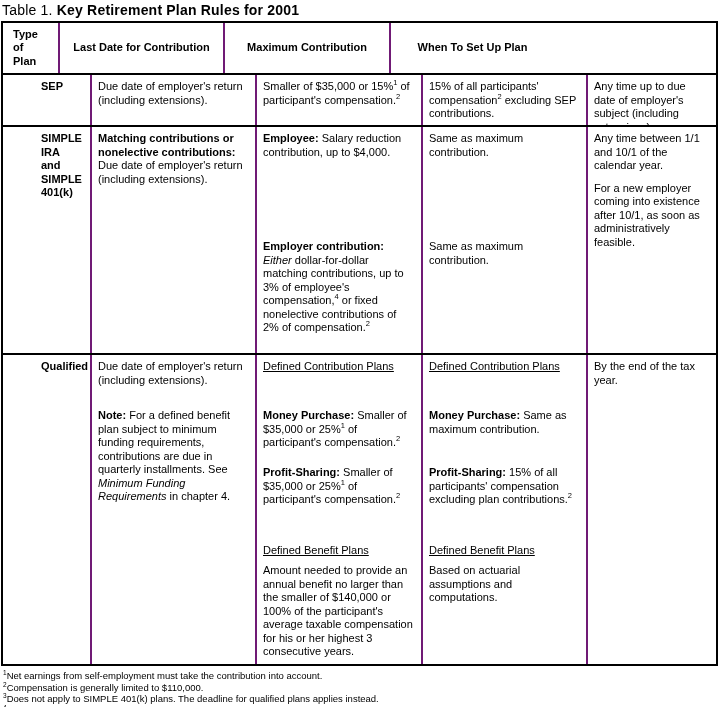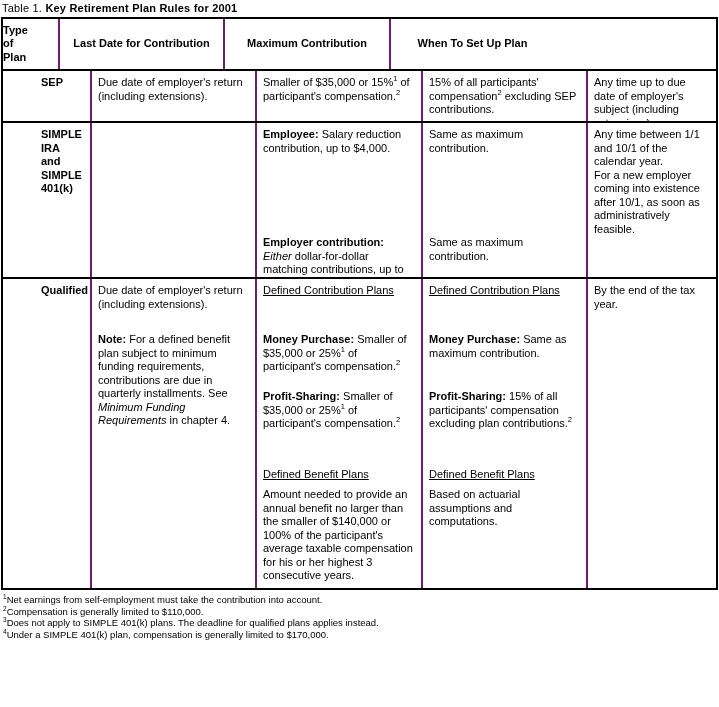--- a/index.html
+++ b/index.html
@@ -3,45 +3,45 @@
 <meta charset="utf-8">
 <style>
   * { margin:0; padding:0; box-sizing:border-box; }
   html,body { background:#ffffff; }
   body {
     width:719px; height:707px; overflow:hidden;
     font-family:"Liberation Sans", sans-serif;
     color:#000;
   }
   .page { width:717px; margin:0 1px; }
-  .title { font-size:11px; padding:2px 0 3px 1px; letter-spacing:0.2px; }
+  .title { font-size:14px; padding:2px 0 3px 1px; letter-spacing:0.2px; }
   .title .bold { font-weight:bold; }
 
   .rules-table { border:2px solid #000; width:717px; }
   .trow { display:grid; grid-template-columns:55px 165px 166px 165px 1fr; }
   .trow + .trow { border-top:2px solid #000;padding-left:32px; }
   .cell { padding:5px 6px; font-size:11px; line-height:13.5px; overflow:hidden; }
   .cell + .cell { border-left:2px solid #701a75; }
 
   .header-row { height:50px; }
   .header-row .cell {
     font-weight:bold; display:flex; align-items:center; justify-content:center;
     text-align:center; padding:2px 4px;
   }
-  .header-row .cell.type-col { justify-content:flex-start; text-align:left; padding-left:0; }
+  .header-row .cell.type-col { justify-content:flex-start; text-align:left; padding-left:10px; }
 
   .row-sep { height:52px; }
-  .row-simple { height:156px; }
+  .row-simple { height:228px; }
   .row-qualified { height:311px; }
 
   .type-col { white-space:pre-line; font-weight:bold; }
 
   .para { margin:0; }
   .blockA { min-height:108px; }           
-  .gap-p { }
+  .gap-p { margin-top:9px; }
 
   .q-h1 { min-height:49px; }              
   .q-mp { min-height:57px; }
   .q-ps { min-height:78px; }
   .q-h2 { min-height:20px; }
 
   .cell-heading { text-decoration:underline; }
 
   sup { font-size:7.5px; line-height:0; vertical-align:super; }
 
@@ -84,20 +84,21 @@
       </div>
     </div>
 
     <div class="trow row-simple">
       <div class="cell type-col">SIMPLE
 IRA
 and
 SIMPLE
 401(k)</div>
       <div class="cell">
+        <p class="para"><span style="font-weight: bold;">Matching contributions or nonelective contributions:</span><span> Due date of employer's return (including extensions).</span></p>
       </div>
       <div class="cell">
         <p class="para blockA"><span style="font-weight: bold;">Employee:</span><span> Salary reduction contribution, up to $4,000.</span></p>
         <p class="para"><span style="font-weight: bold;">Employer contribution:</span><br><span style="font-style: italic;">Either</span><span> dollar-for-dollar matching contributions, up to 3% of employee's compensation,</span><sup>4</sup><span> or fixed nonelective contributions of 2% of compensation.</span><sup>2</sup></p>
       </div>
       <div class="cell">
         <p class="para blockA">Same as maximum contribution.</p>
         <p class="para">Same as maximum contribution.</p>
       </div>
       <div class="cell">

